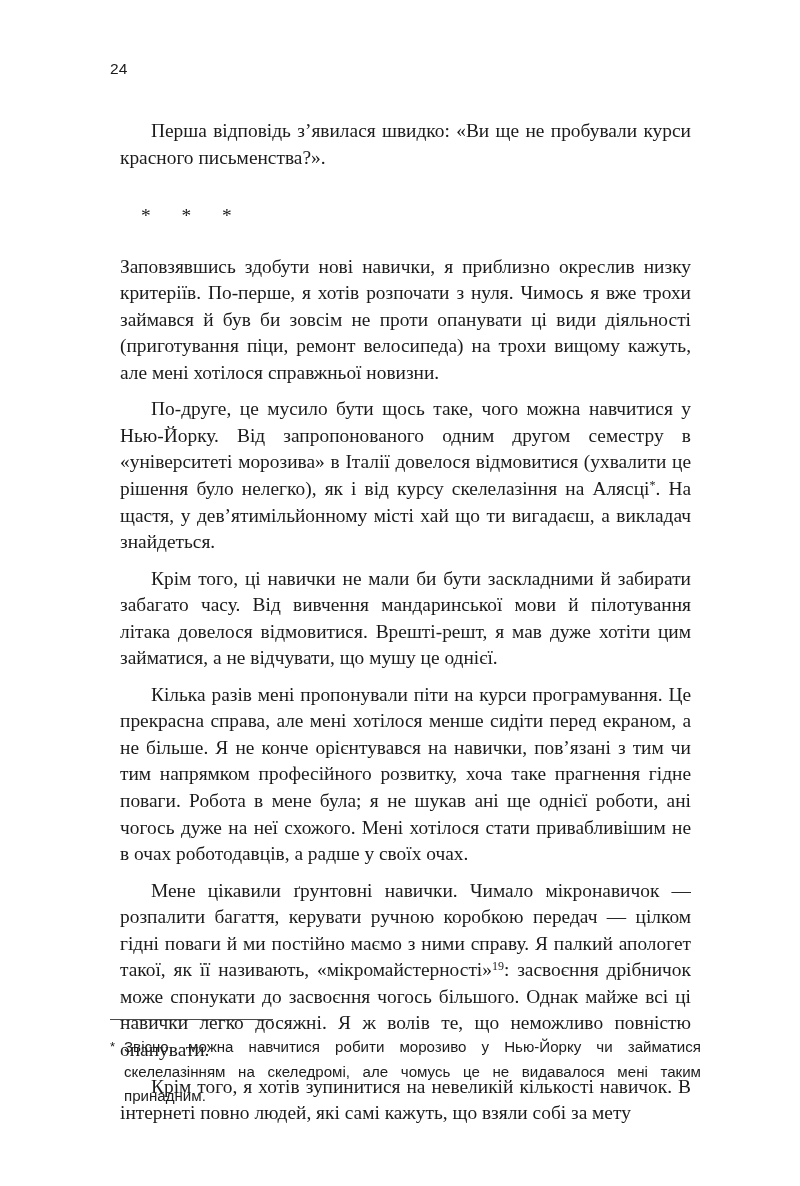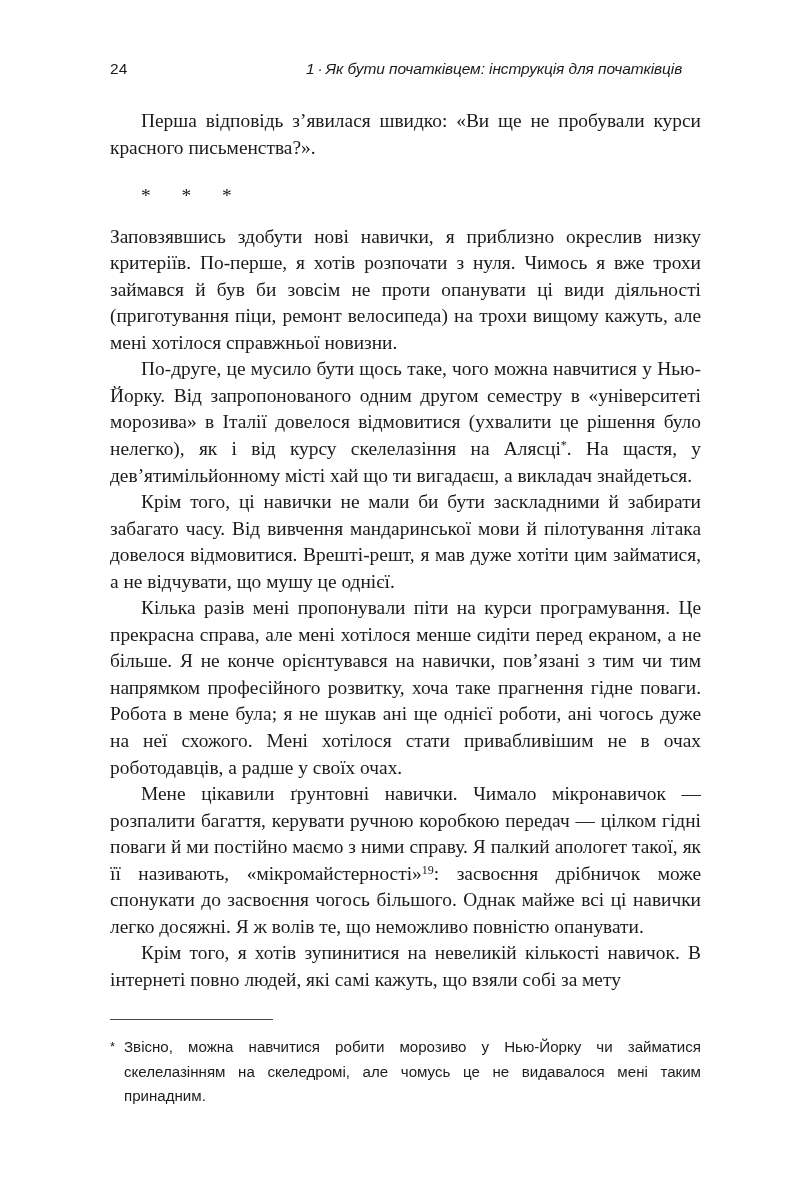--- a/index.html
+++ b/index.html
@@ -56,21 +56,21 @@
   .head-sep { padding: 0 3px; }
 
   
   .textblock {
     position: absolute;
     top: 108px;
     left: 110px;
     width: 591px;
   }
   p.body {
-    margin: 0;
+    margin: 10px;
     font-size: 19.4px;
     line-height: 26.55px;
     text-align: justify;
     text-justify: inter-word;
     hyphens: manual;
     text-indent: 0;
     color: #1b1b1b;
   }
   p.body.indent {
     text-indent: 31px;
@@ -125,23 +125,20 @@
     font-size: 13px;
   }
 </style>
 </head>
 <body>
 
 <div class="page">
 
   <div class="running-head">
     <span class="folio">24</span>
-    <span class="head-title">
-      <span class="head-chapter-num">1</span><span class="head-sep">·</span><span>Як бути початківцем: інструкція для початківців</span>
-    </span>
   </div>
 
   <div class="textblock">
 
     <p class="body indent">Перша відповідь з’явилася швидко: «Ви ще не пробували курси красного письменства?».</p>
 
     <p class="dinkus">* * *</p>
 
     <p class="body">Заповзявшись здобути нові навички, я приблизно окреслив низку критеріїв. По-перше, я хотів розпочати з нуля. Чимось я вже трохи займався й був би зовсім не проти опанувати ці види діяльності (приготування піци, ремонт велосипеда) на трохи вищому кажуть, але мені хотілося справжньої новизни.</p>
 

